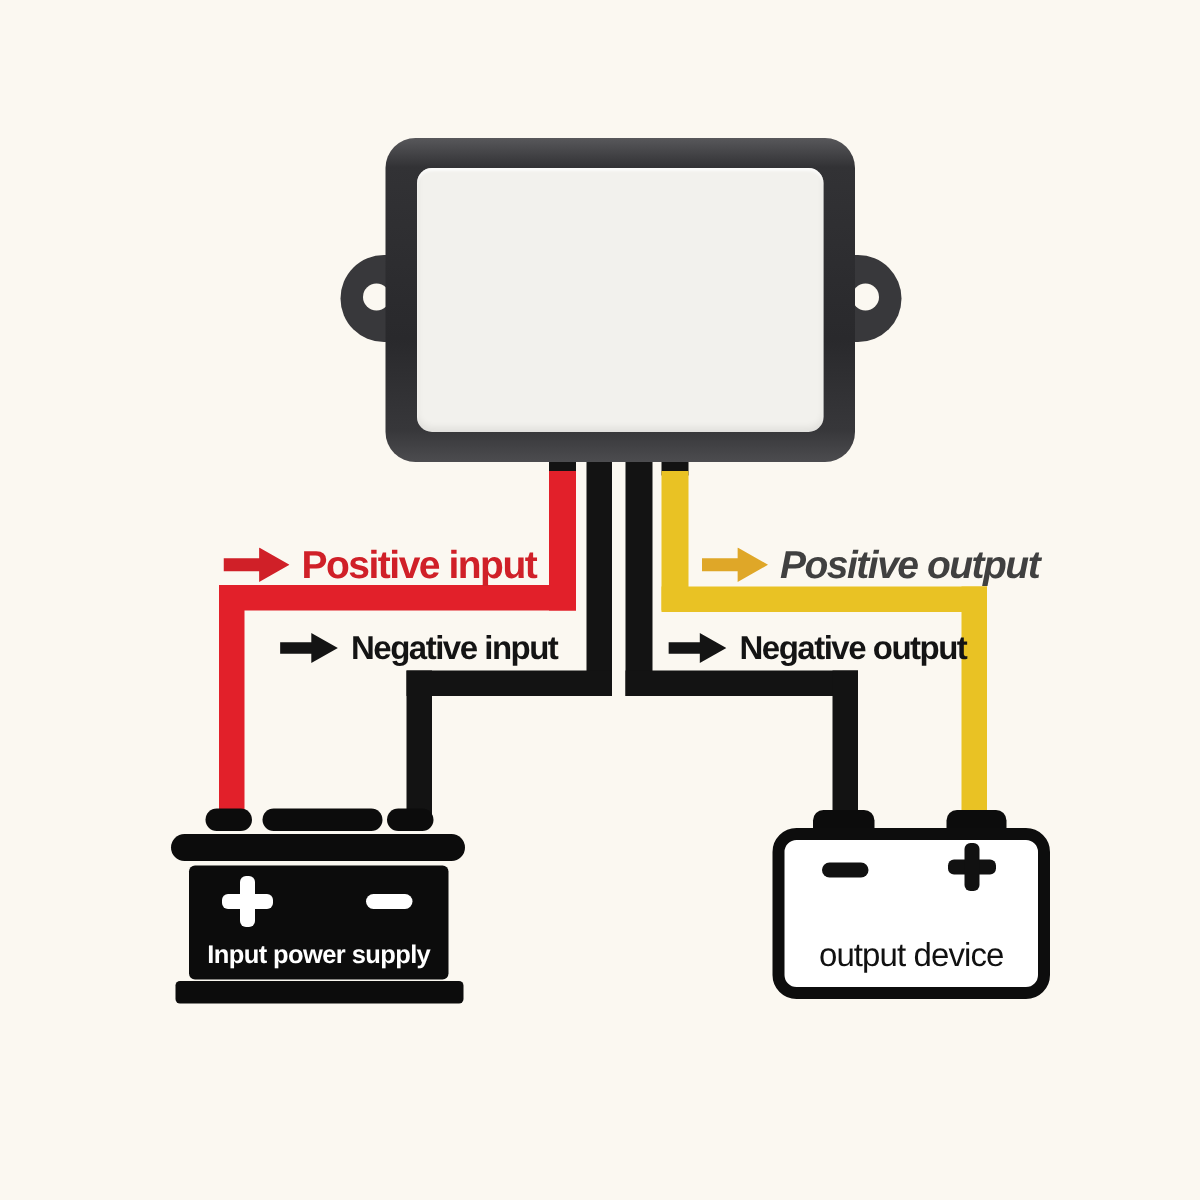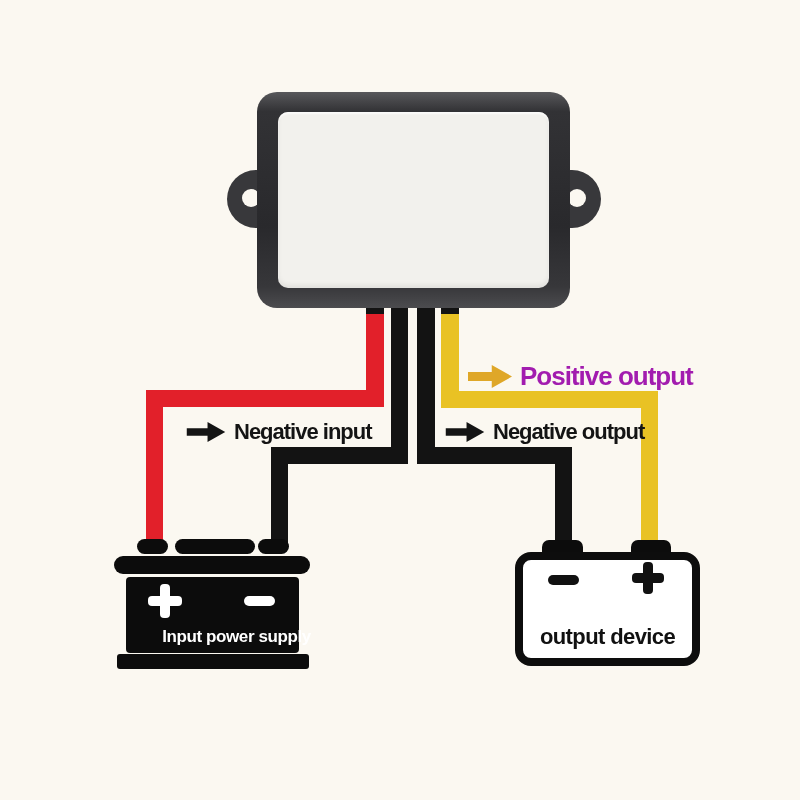--- a/index.html
+++ b/index.html
@@ -50,34 +50,34 @@
   .arrow-svg{display:block;}
 
   
   .blk{background:#0c0c0c;}
   .batt-body{
     position:absolute;left:126px;top:577px;width:173px;height:76px;
     background:#0c0c0c;border-radius:4px;
   }
   .batt-label{
     position:absolute;bottom:6px;left:0;width:100%;text-align:center;
-    color:#ffffff;font-size:17px;font-weight:bold;letter-spacing:-0.4px;padding-left:24px;
+    color:#ffffff;font-size:17px;font-weight:bold;letter-spacing:-0.4px;
   }
   .plus-shape{position:absolute;}
   .plus-shape .pbar{position:absolute;border-radius:4px;}
   .minus-shape{position:absolute;border-radius:5px;}
 
   .outdev-box{
     position:absolute;left:515px;top:552px;width:185px;height:114px;
     box-sizing:border-box;border:8px solid #0d0d0d;border-radius:16px;
     background:#ffffff;
   }
   .outdev-label{
     position:absolute;bottom:8px;left:0;width:100%;text-align:center;
-    color:#111111;font-size:22px;font-weight:bold;letter-spacing:-0.6px;
+    color:#111111;font-size:22px;font-weight:normal;letter-spacing:-0.6px;
   }
   .terminal{position:absolute;background:#0c0c0c;border-radius:7px 7px 0 0;}
 </style>
 </head>
 <body>
 
 <div class="canvas" style="background: rgb(251, 248, 241);">
 
   <div class="ear ear-left">
     <div class="ear-hole"></div>
@@ -101,26 +101,32 @@
 
   <div class="wire" style="left: 441px; top: 297px; width: 18px; height: 20px; background-color: rgb(19, 19, 19);"></div>
   <div class="wire" style="left: 441px; top: 314px; width: 18px; height: 93px; background-color: rgb(233, 194, 36);"></div>
   <div class="wire" style="left: 441px; top: 391px; width: 217px; height: 17px; background-color: rgb(233, 194, 36);"></div>
   <div class="wire" style="left: 641px; top: 391px; width: 17px; height: 152px; background-color: rgb(233, 194, 36);"></div>
 
   <div class="converter-box">
     <div class="converter-panel"></div>
   </div>
 
+  <div class="wire-label lbl-pos" style="left:149px;top:361px;">
+    <svg class="arrow-svg" width="44" height="23" viewBox="0 0 50 26">
+      <path d="M0 8 H27 V0 L50 13 L27 26 V18 H0 Z" fill="#d02028"></path>
+    </svg>
+    <span class="txt" style="color: rgb(208, 32, 40);">Positive input</span>
+  </div>
 
   <div class="wire-label lbl-pos" style="left:468px;top:361px;">
     <svg class="arrow-svg" width="44" height="23" viewBox="0 0 50 26">
       <path d="M0 8 H27 V0 L50 13 L27 26 V18 H0 Z" fill="#dfa728"></path>
     </svg>
-    <span class="txt" style="color: #a21caf;">Positive output</span>
+    <span class="txt" style="color: #404040; font-style: italic;">Positive output</span>
   </div>
 
   <div class="wire-label lbl-neg" style="left:445px;top:419px;">
     <svg class="arrow-svg" width="40" height="20" viewBox="0 0 50 26">
       <path d="M0 8 H27 V0 L50 13 L27 26 V18 H0 Z" fill="#141414"></path>
     </svg>
     <span class="txt" style="color: rgb(20, 20, 20);">Negative output</span>
   </div>
 
   <div class="wire-label lbl-neg" style="left:186px;top:419px;">

